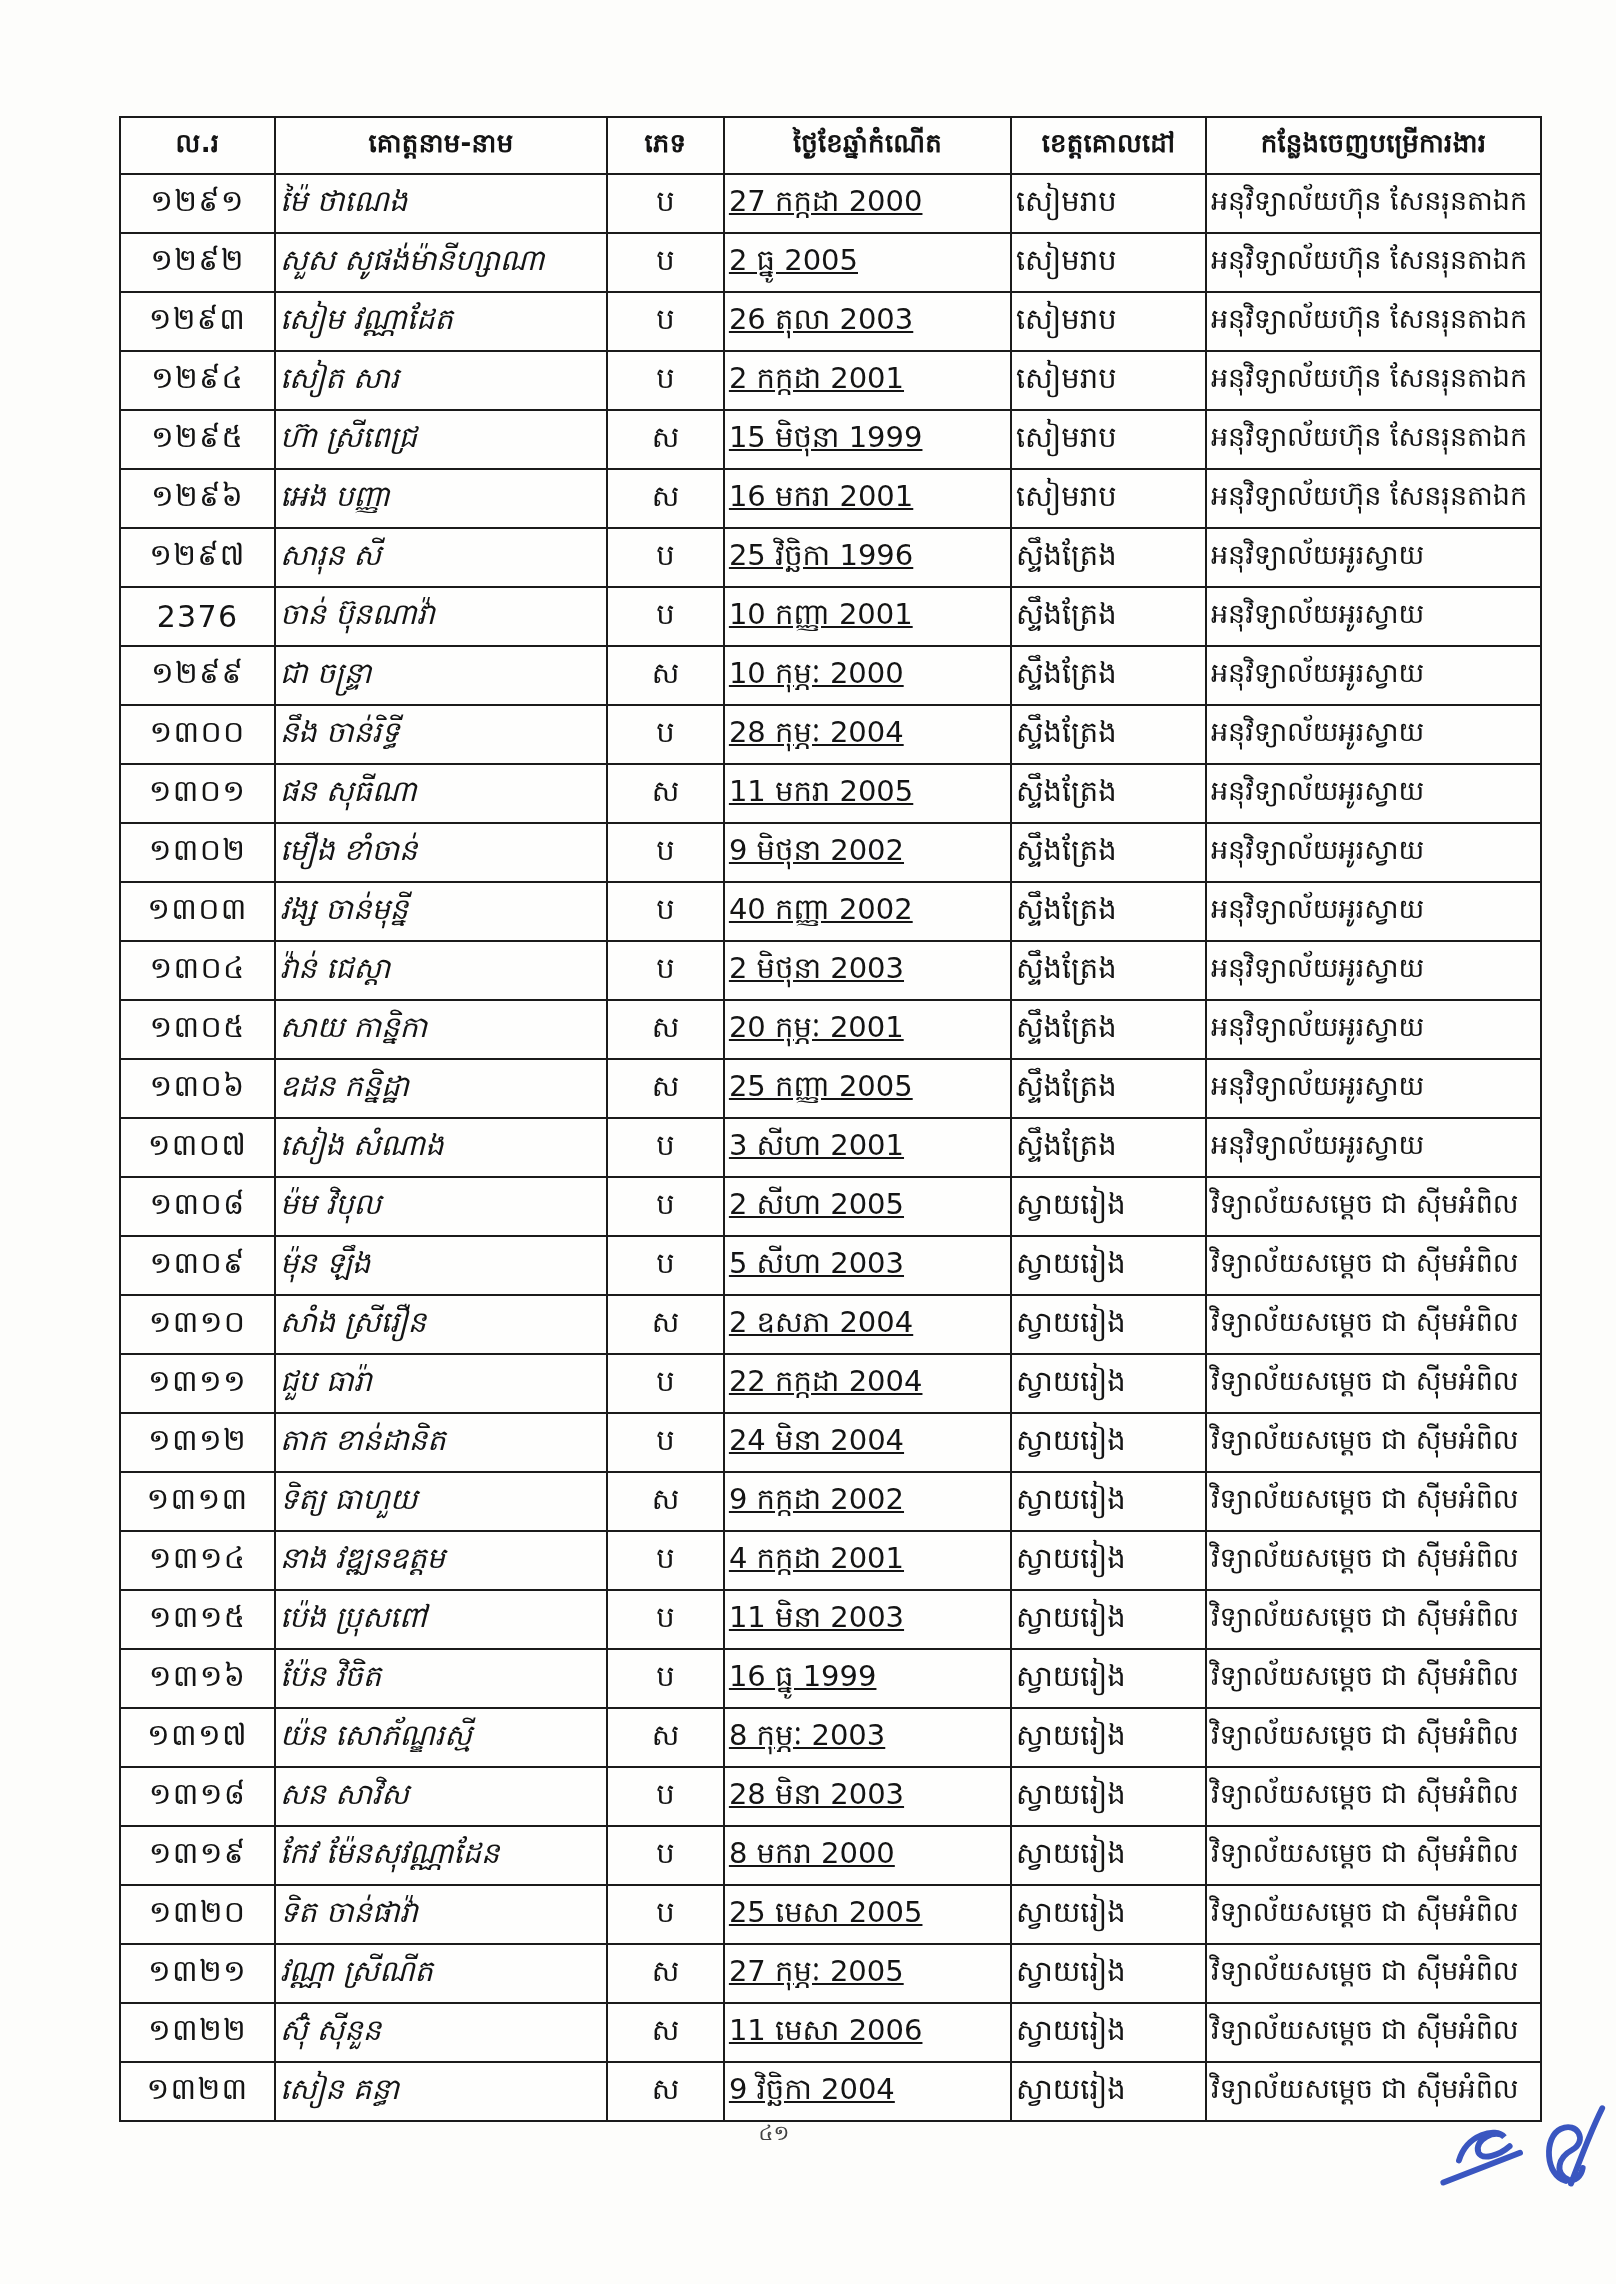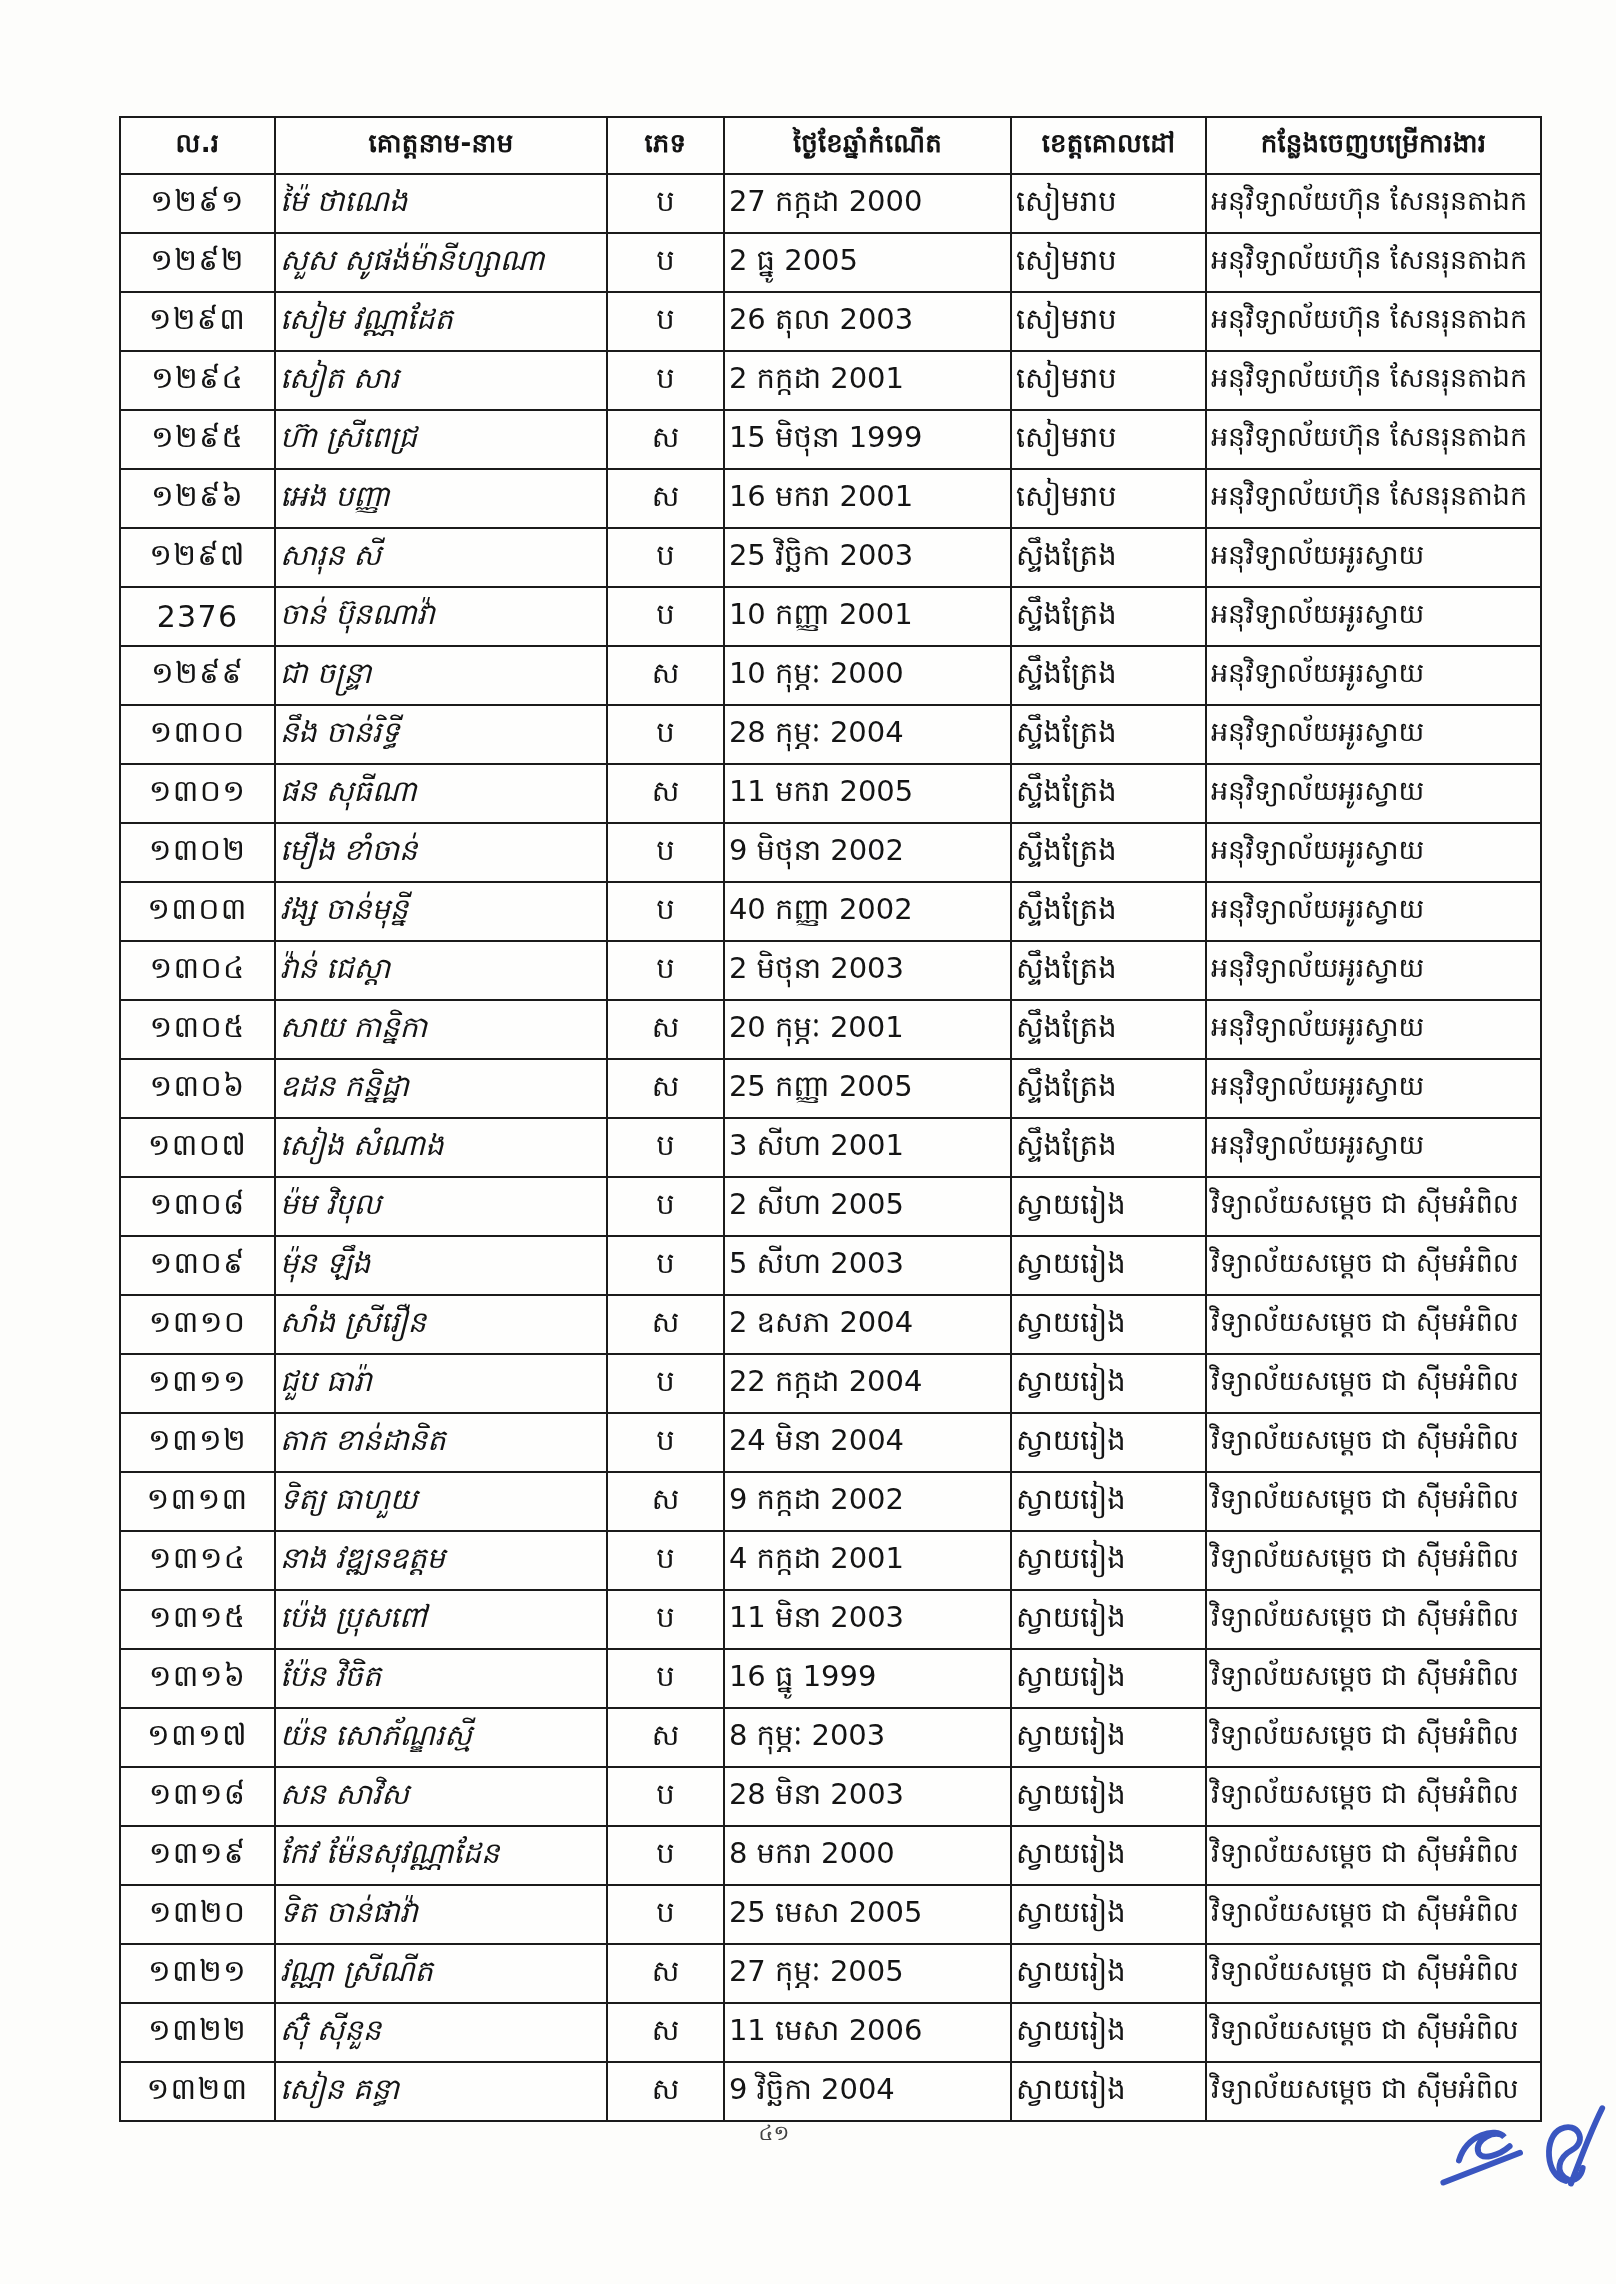--- a/index.html
+++ b/index.html
@@ -36,21 +36,21 @@
   }
   thead th.center{text-align:center;padding-left:3.9px;border-radius:16px;}
   tbody td{
     height:57px;
     font-size:29px;
     white-space:nowrap;
   }
   td.c0{text-align:center;font-size:30px;letter-spacing:1.3px;}
   td.c1{padding-left:18px;font-style:italic;}
   td.c2{text-align:center;}
-  td.c3{padding-left:19.5px;}
+  td.c3{padding-left:19.5px;text-decoration:underline;}
   td.c4{padding-left:18px;}
   td.c5{padding-left:17px;font-size:27px;}
   .pagenum{
     position:absolute;left:722px;top:2119px;width:104px;
     text-align:center;font-size:21px;color:#2d2d2d;opacity:.9;
   }
   .signatures{
     position:absolute;left:1408px;top:2095px;width:195px;height:104px;
   }
   .sig{position:absolute;}
@@ -126,21 +126,21 @@
           <td class="c1">អេង បញ្ញា</td>
           <td class="c2">ស</td>
           <td class="c3">16 មករា 2001</td>
           <td class="c4">សៀមរាប</td>
           <td class="c5">អនុវិទ្យាល័យហ៊ុន សែនរុនតាឯក</td>
         </tr>
         <tr>
           <td class="c0">១២៩៧</td>
           <td class="c1">សារុន សី</td>
           <td class="c2">ប</td>
-          <td class="c3">25 វិច្ឆិកា 2003</td>
+          <td class="c3">25 វិច្ឆិកា 1996</td>
           <td class="c4">ស្ទឹងត្រែង</td>
           <td class="c5">អនុវិទ្យាល័យអូរស្វាយ</td>
         </tr>
         <tr>
           <td class="c0">2376</td>
           <td class="c1">ចាន់ ប៊ុនណាវ៉ា</td>
           <td class="c2">ប</td>
           <td class="c3">10 កញ្ញា 2001</td>
           <td class="c4">ស្ទឹងត្រែង</td>
           <td class="c5">អនុវិទ្យាល័យអូរស្វាយ</td>

